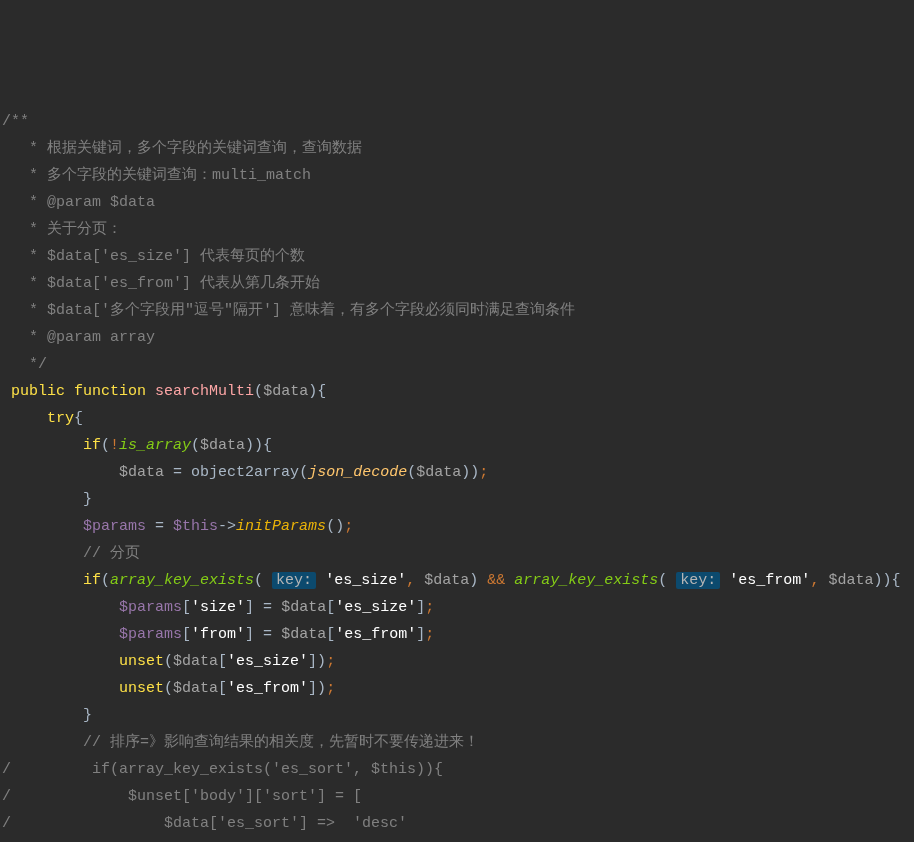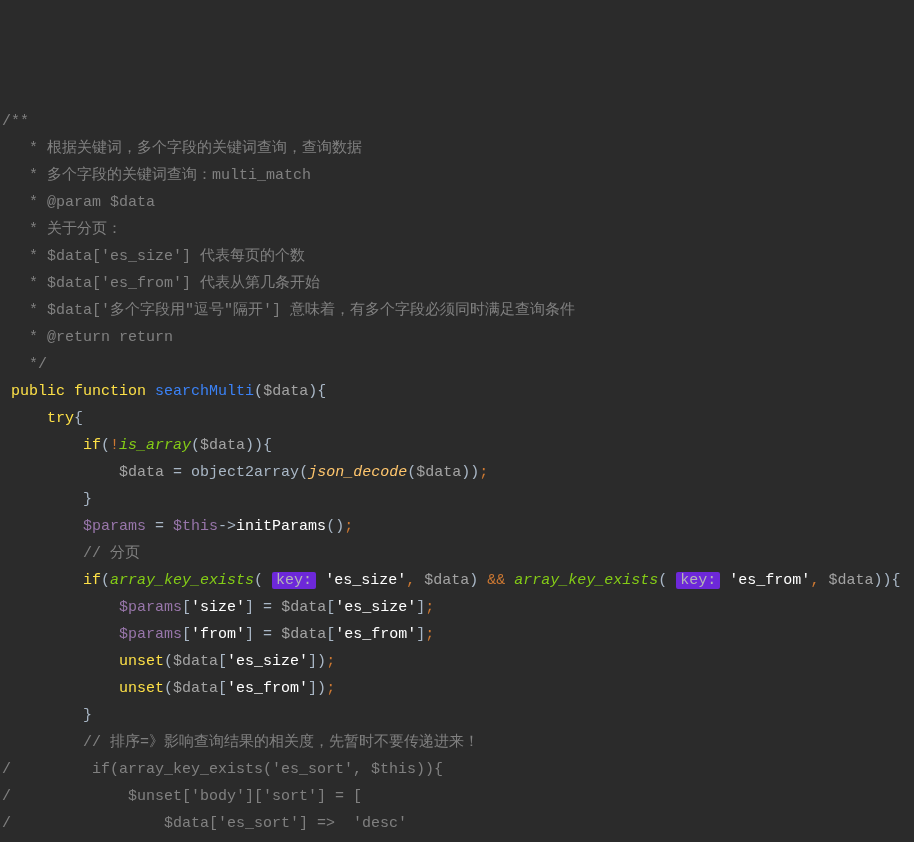--- a/index.html
+++ b/index.html
@@ -11,33 +11,33 @@
       color: #a9b7c6;
       padding: 0;
       width: 914px;
       height: 842px;
       overflow: hidden;
       white-space: pre;
     }
     .code { padding-left: 2px; }
     .comment { color: #808080; }
     .keyword { color: #fde047; }
-    .method-def { color: #3b82f6; }
+    .method-def { color: #fca5a5; }
     .variable { color: #a3a3a3; }
     .builtin-fn { color: #84cc16; font-style: italic; }
-    .call-fn { color: #ffffff; }
+    .call-fn { color: #eab308; font-style: italic; }
     .call-italic { color: #ffc66d; font-style: italic; }
     .string { color: #ffffff; }
     .operator { color: #cc7832; }
     .paren { color: #a9b7c6; }
     .brace { color: #a9b7c6; }
     .this { color: #9876aa; }
     .arrow { color: #a9b7c6; }
     .hint {
-      background: #6d28d9;
+      background: #0c4a6e;
       color: #b5b5b5;
       padding: 0 4px;
       border-radius: 2px;
       font-style: normal;
     }
     .not { color: #cc7832; }
     .and { color: #cc7832; }
   </style>
 </head>
 <body>
@@ -45,21 +45,21 @@
 
 
 <div class="code"><span class="comment">/**</span>
   <span class="comment"> * 根据关键词，多个字段的关键词查询，查询数据</span>
   <span class="comment"> * 多个字段的关键词查询：multi_match</span>
   <span class="comment"> * @param $data</span>
   <span class="comment"> * 关于分页：</span>
   <span class="comment"> * $data['es_size'] 代表每页的个数</span>
   <span class="comment"> * $data['es_from'] 代表从第几条开始</span>
   <span class="comment"> * $data['多个字段用"逗号"隔开'] 意味着，有多个字段必须同时满足查询条件</span>
-  <span class="comment"> * @return return</span>
+  <span class="comment"> * @param array</span>
   <span class="comment"> */</span>
  <span class="keyword">public</span> <span class="keyword">function</span> <span class="method-def">searchMulti</span><span class="paren">(</span><span class="variable">$data</span><span class="paren">)</span><span class="brace">{</span>
      <span class="keyword">try</span><span class="brace">{</span>
          <span class="keyword">if</span><span class="paren">(</span><span class="not">!</span><span class="builtin-fn">is_array</span><span class="paren">(</span><span class="variable">$data</span><span class="paren">)){</span>
              <span class="variable">$data</span> <span class="paren">=</span> <span class="paren">object2array</span><span class="paren">(</span><span class="call-italic">json_decode</span><span class="paren">(</span><span class="variable">$data</span><span class="paren">))</span><span class="operator">;</span>
          <span class="brace">}</span>
          <span class="this">$params</span> <span class="paren">=</span> <span class="this">$this</span><span class="arrow">-&gt;</span><span class="call-fn">initParams</span><span class="paren">()</span><span class="operator">;</span>
          <span class="comment">// 分页</span>
          <span class="keyword">if</span><span class="paren">(</span><span class="builtin-fn">array_key_exists</span><span class="paren">(</span> <span class="hint">key:</span> <span class="string">'es_size'</span><span class="operator">,</span> <span class="variable">$data</span><span class="paren">)</span> <span class="and">&amp;&amp;</span> <span class="builtin-fn">array_key_exists</span><span class="paren">(</span> <span class="hint">key:</span> <span class="string">'es_from'</span><span class="operator">,</span> <span class="variable">$data</span><span class="paren">)){</span>
              <span class="this">$params</span><span class="paren">[</span><span class="string">'size'</span><span class="paren">]</span> <span class="paren">=</span> <span class="variable">$data</span><span class="paren">[</span><span class="string">'es_size'</span><span class="paren">]</span><span class="operator">;</span>

